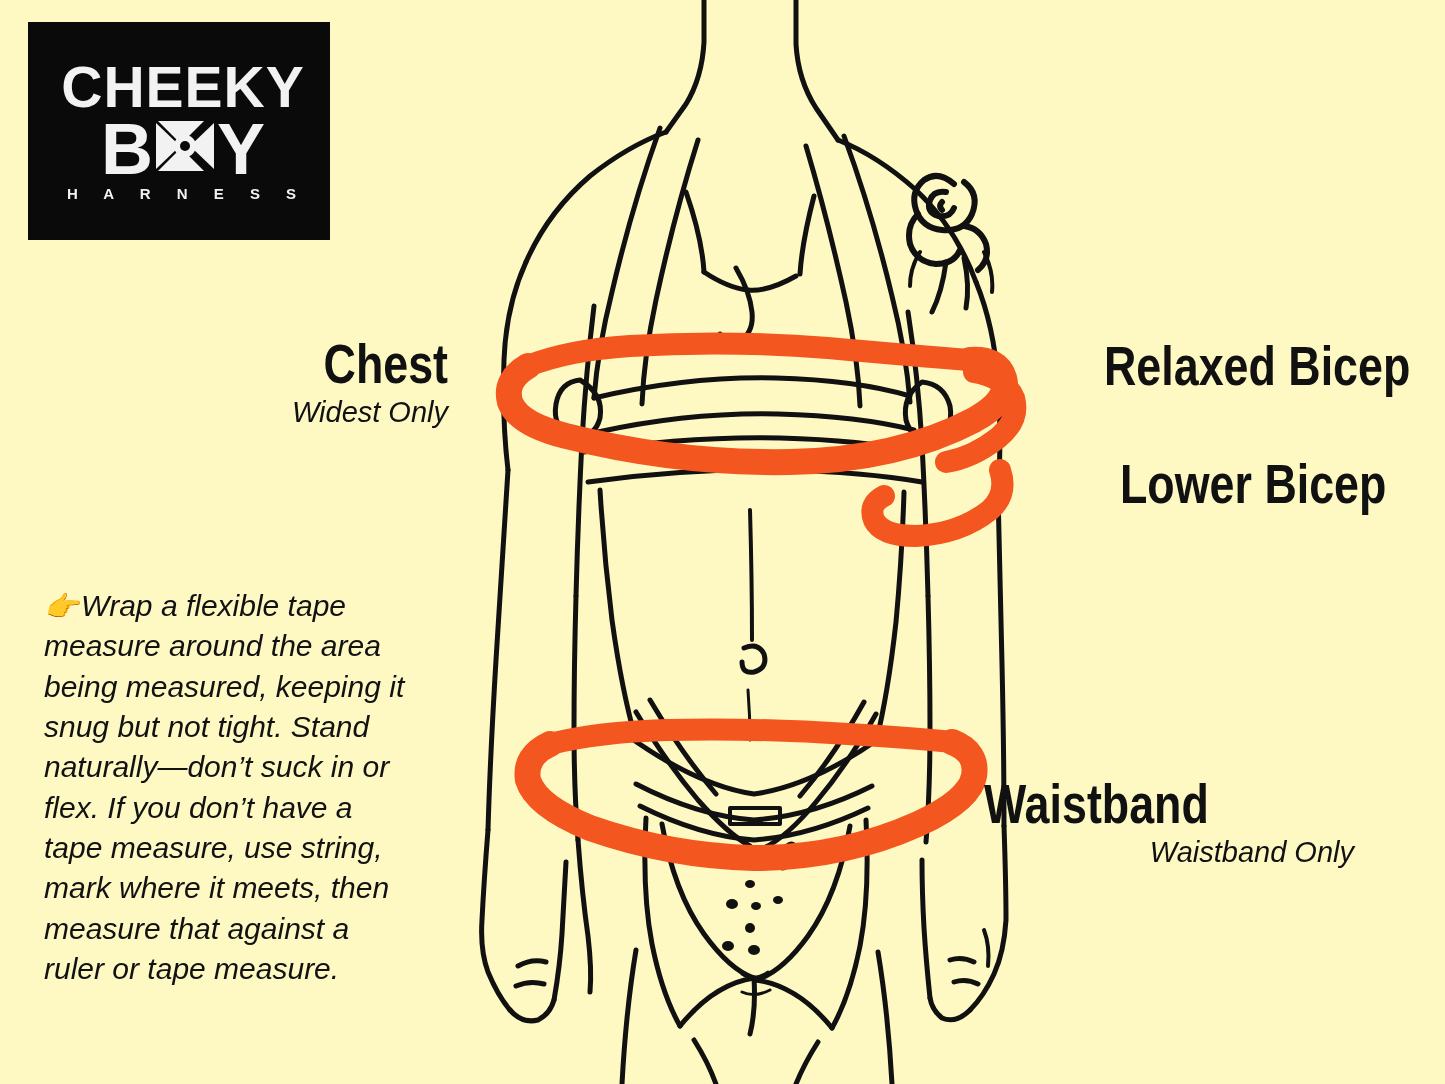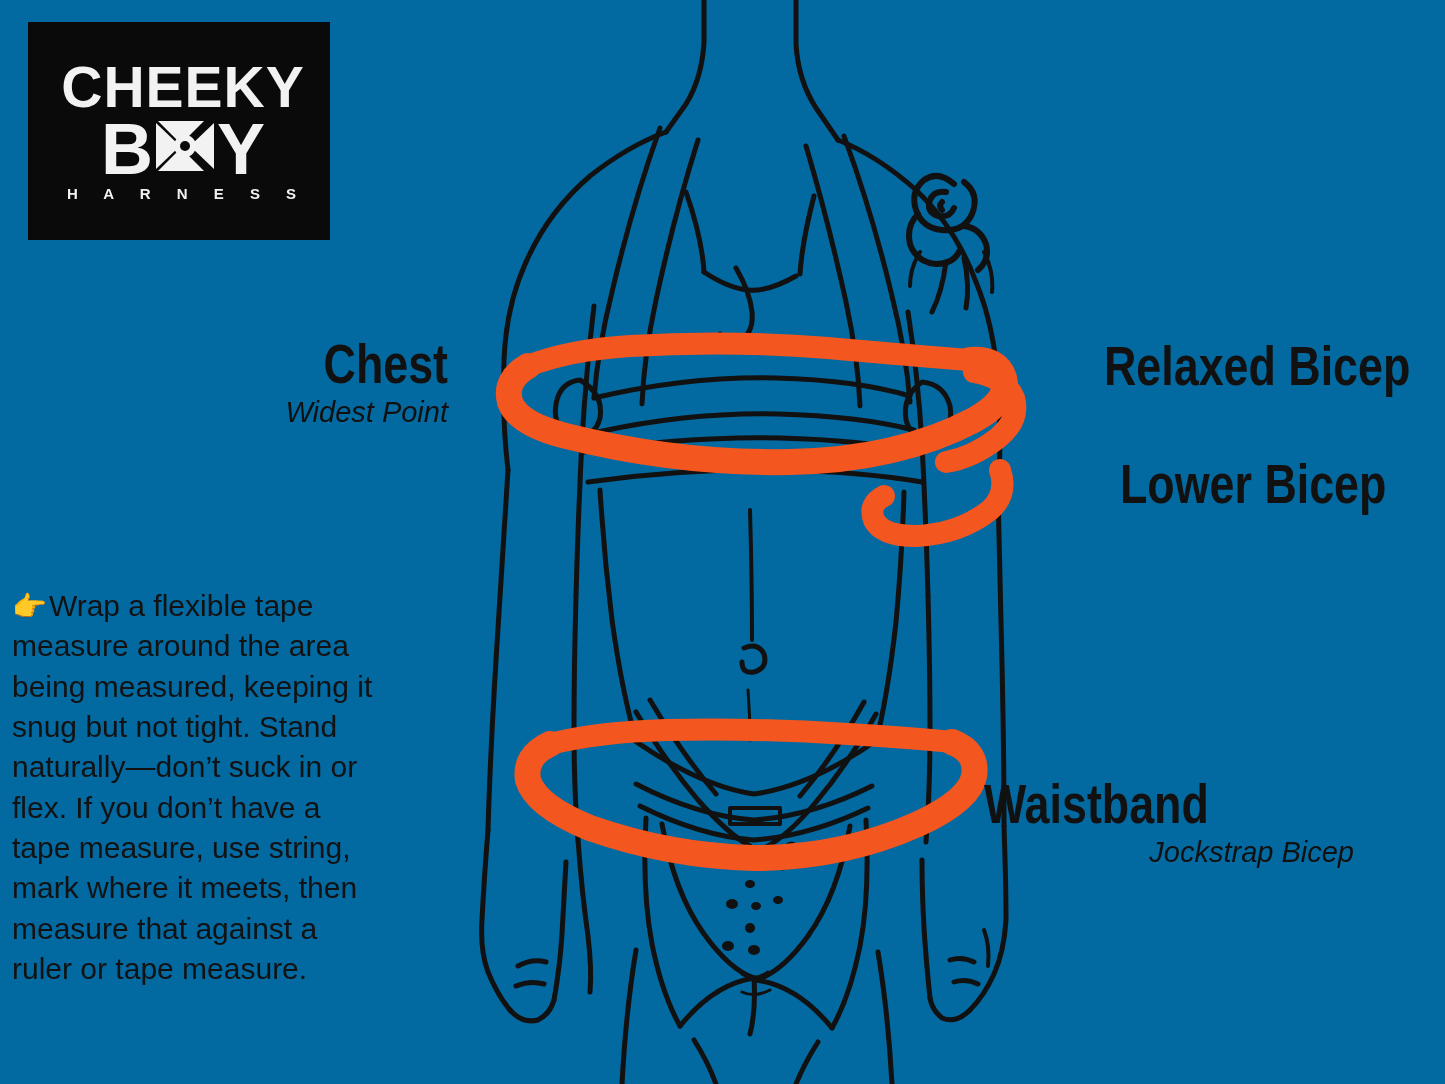--- a/index.html
+++ b/index.html
@@ -7,21 +7,21 @@
     padding: 0;
     background: #ffffff;
   }
   body {
     font-family: "Liberation Sans", sans-serif;
   }
   #page {
     position: relative;
     width: 1445px;
     height: 1084px;
-    background: #0369a1;
+    background: #fef9c3;
     overflow: hidden;
   }
 
   
   #logo-box {
     position: absolute;
     left: 28px;
     top: 22px;
     width: 302px;
     height: 218px;
@@ -107,27 +107,28 @@
   .sub-right   { text-align: right; }
 
   #callout-chest      { left: 128px;  top: 336px; width: 320px; }
   #callout-relaxed    { left: 1104px; top: 338px; }
   #callout-lower      { left: 1120px; top: 456px; }
   #callout-waistband  { left: 984px;  top: 776px; width: 370px; }
 
   
   #instructions {
     position: absolute;
-    left: 12px;
+    left: 44px;
     top: 586px;
     width: 372px;
     font-family: "Liberation Sans", sans-serif;
     font-size: 30px;
     line-height: 1.345;
     color: #121212;
+    font-style: italic;
   }
   #pointer-emoji {
     font-size: 28px;
     margin-right: 2px;
   }
 </style>
 </head>
 <body>
 
 <div id="page">
@@ -292,33 +293,33 @@
       <g>
         <path d="M152 744 Q126 756 130 780 Q138 806 192 828 Q272 856 356 858 Q444 858 520 824 Q572 800 576 776 Q580 752 554 742" fill="none" stroke="#F4561F" stroke-width="26" stroke-linecap="round" stroke-linejoin="round"></path>
         <path d="M152 744 Q200 732 268 730 Q360 728 450 734 Q516 738 554 742" fill="none" stroke="#F4561F" stroke-width="22" stroke-linecap="round"></path>
       </g>
 
     </svg>
   </div>
 
   <div class="callout" id="callout-chest">
     <div class="callout-title title-left">Chest</div>
-    <div class="callout-sub sub-left">Widest Point</div>
+    <div class="callout-sub sub-left">Widest Only</div>
   </div>
 
   <div class="callout" id="callout-relaxed">
     <div class="callout-title title-right">Relaxed Bicep</div>
   </div>
 
   <div class="callout" id="callout-lower">
     <div class="callout-title title-right">Lower Bicep</div>
   </div>
 
   <div class="callout" id="callout-waistband">
     <div class="callout-title title-right">Waistband</div>
-    <div class="callout-sub sub-right">Jockstrap Bicep</div>
+    <div class="callout-sub sub-right">Waistband Only</div>
   </div>
 
   <div id="instructions">
     <span id="pointer-emoji">👉</span><span>Wrap a flexible tape measure around the area being measured, keeping it snug but not tight. Stand naturally—don’t suck in or flex. If you don’t have a tape measure, use string, mark where it meets, then measure that against a ruler or tape measure.</span>
   </div>
 
 </div>
 
 </body></html>

